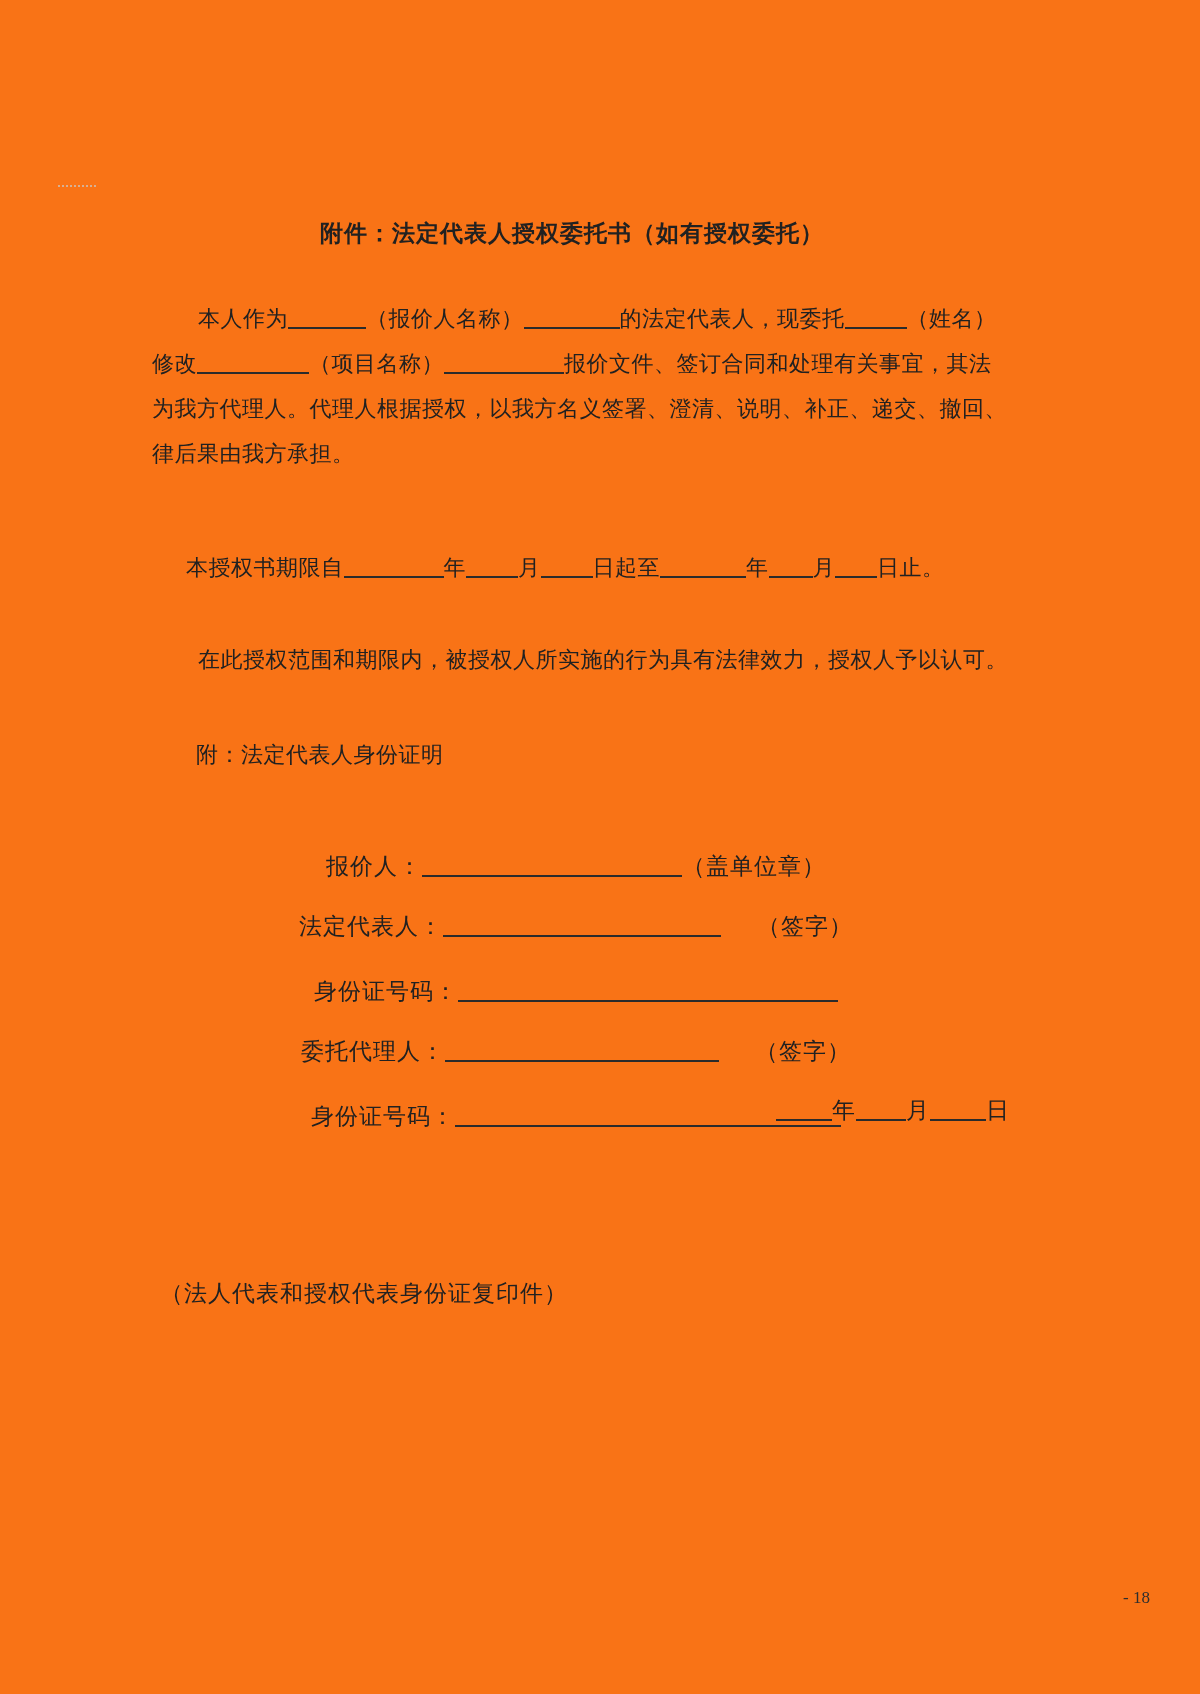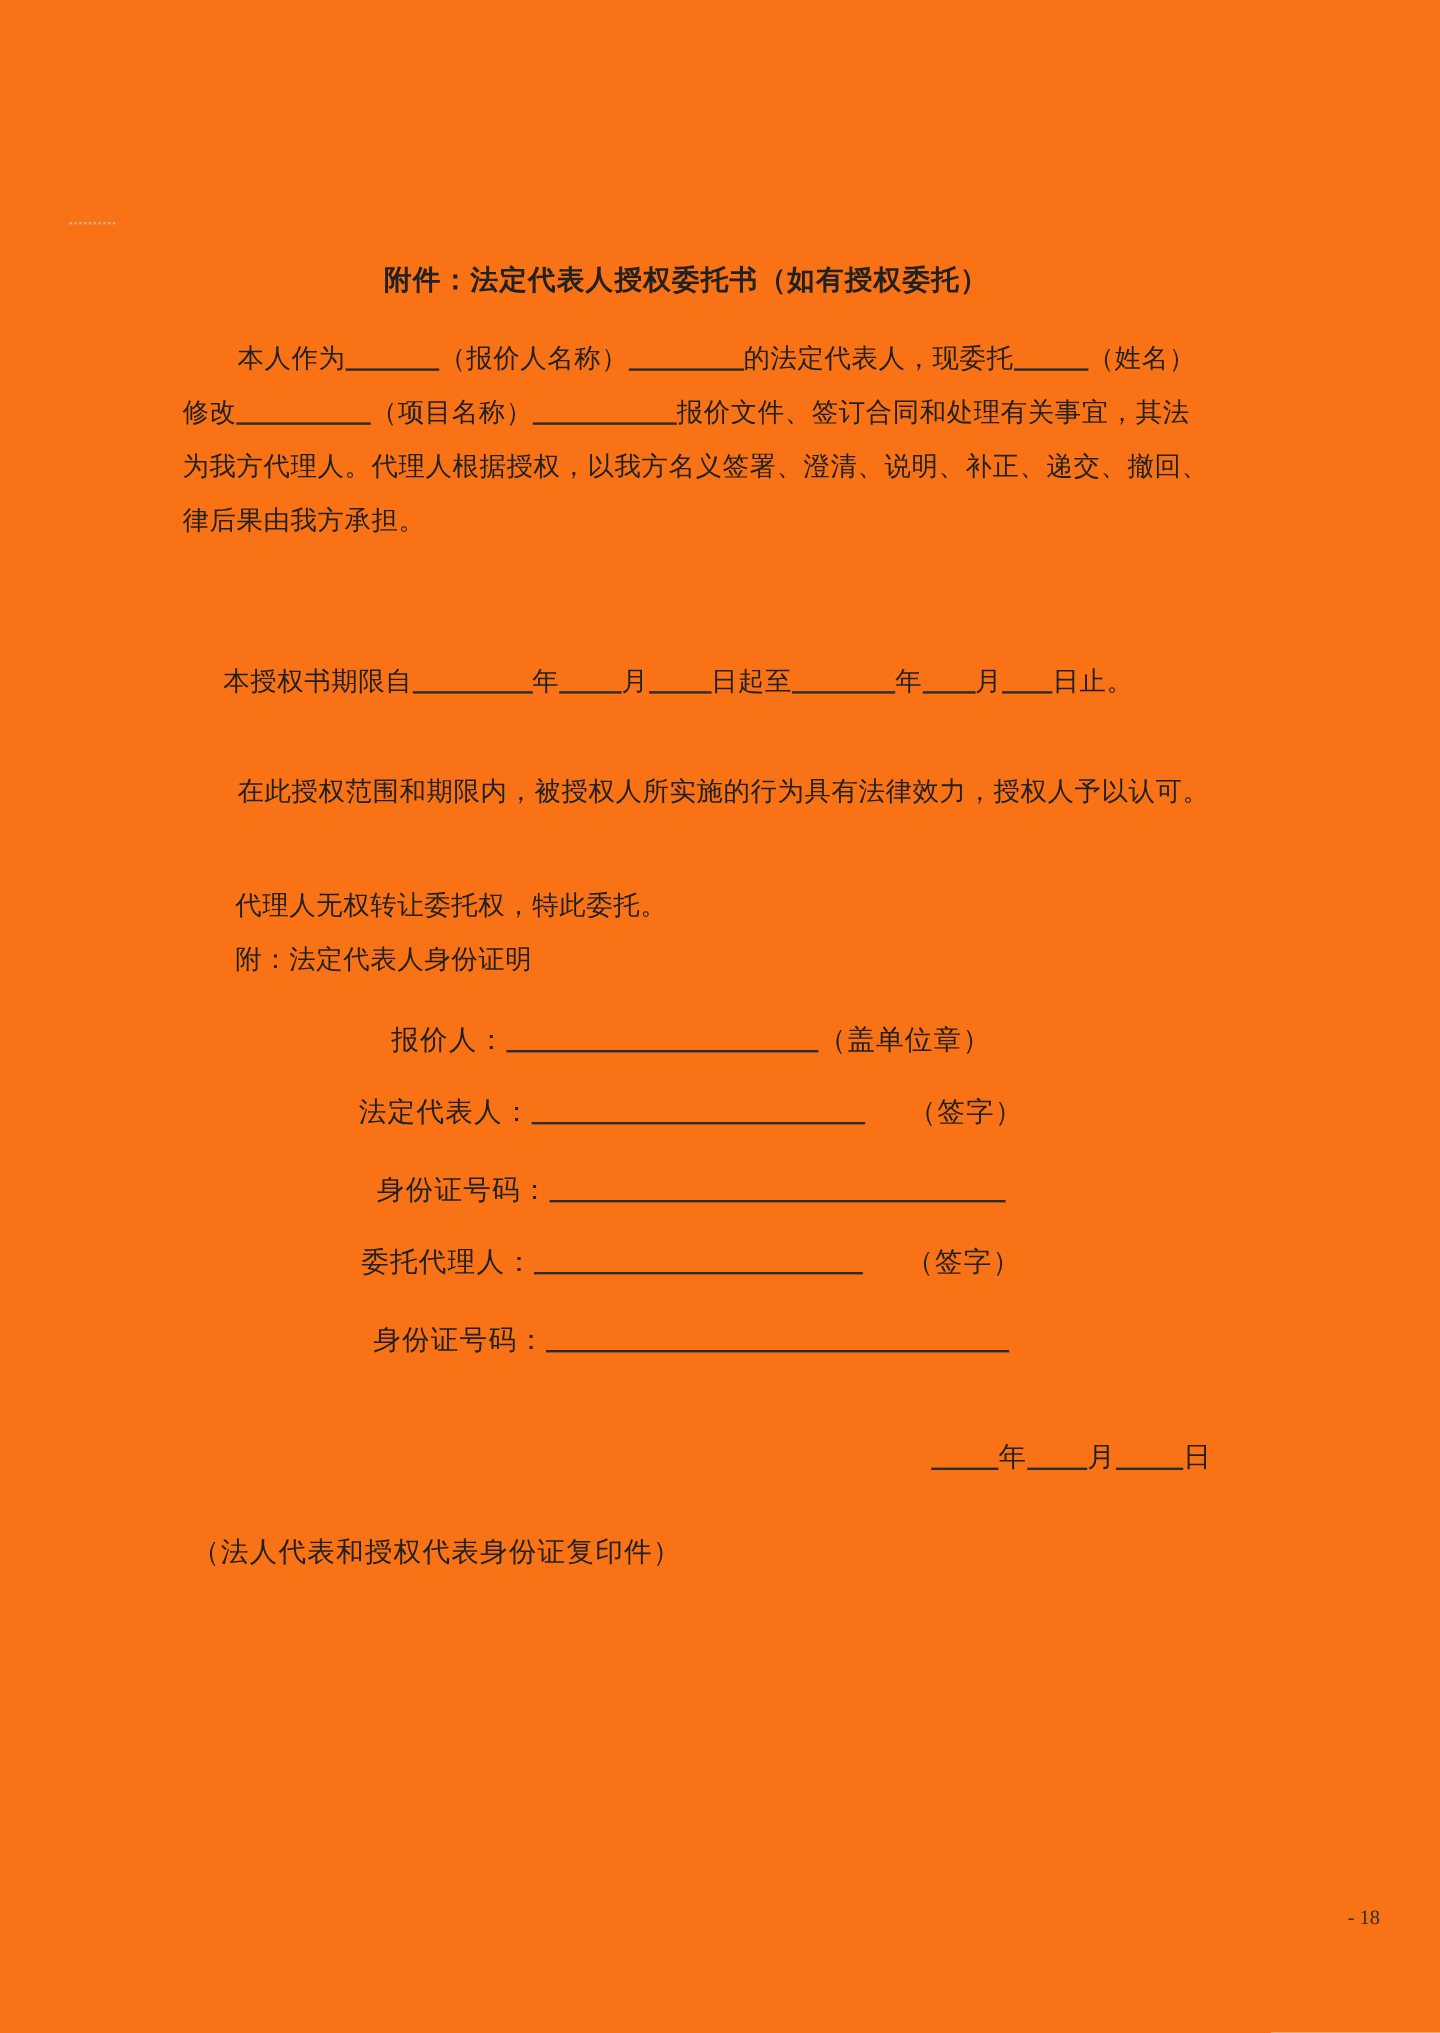--- a/index.html
+++ b/index.html
@@ -39,21 +39,21 @@
     font-weight: bold;
     letter-spacing: 1px;
   }
 
   .para {
     position: absolute;
     font-size: 22px;
     line-height: 45px;
     letter-spacing: 0.5px;
   }
-  .p1 { top: 276px; left: 152px; width: 860px; }
+  .p1 { top: 296px; left: 152px; width: 860px; }
   .p1 .line-first { text-indent: 46px; }
   .p2 { top: 545px; left: 140px; width: 880px; text-indent: 46px; }
   .p3 { top: 637px; left: 152px; width: 880px; text-indent: 46px; }
   .p4 { top: 732px; left: 152px; width: 860px; padding-left: 44px; }
 
   
   .blank {
     display: inline-block;
     height: 2px;
     border-bottom: 2px solid #2b2b2b;
@@ -76,21 +76,21 @@
     white-space: nowrap;
   }
   .sig-row-1 { top: 852px; }
   .sig-row-2 { top: 912px; }
   .sig-row-3 { top: 977px; }
   .sig-row-4 { top: 1037px; }
   .sig-row-5 { top: 1102px; }
 
   .date-line {
     position: absolute;
-    top: 1200px;
+    top: 1096px;
     left: 152px;
     right: 190px;
     text-align: right;
     font-size: 23px;
     line-height: 1.3;
     letter-spacing: 1px;
     white-space: nowrap;
   }
 
   .footnote {
@@ -126,21 +126,20 @@
     <div class="line"><span class="seg-text">修改</span><span class="blank" style="width: 112px;"></span><span class="seg-text">（项目名称）</span><span class="blank" style="width: 120px;"></span><span class="seg-text">报价文件、签订合同和处理有关事宜，其法</span></div>
     <div class="line"><span class="seg-text">为我方代理人。代理人根据授权，以我方名义签署、澄清、说明、补正、递交、撤回、</span></div>
     <div class="line"><span class="seg-text">律后果由我方承担。</span></div>
   </div>
 
   <div class="para p2"><span class="seg-text">本授权书期限自</span><span class="blank" style="width: 100px;"></span><span class="seg-text">年</span><span class="blank" style="width: 52px;"></span><span class="seg-text">月</span><span class="blank" style="width: 52px;"></span><span class="seg-text">日起至</span><span class="blank" style="width: 86px;"></span><span class="seg-text">年</span><span class="blank" style="width: 44px;"></span><span class="seg-text">月</span><span class="blank" style="width: 42px;"></span><span class="seg-text">日止。</span></div>
 
   <div class="para p3">在此授权范围和期限内，被授权人所实施的行为具有法律效力，授权人予以认可。</div>
 
   <div class="para p4">
-    <div class="line">代理人无权转让委托权，特此委托。</div>
     <div class="line">附：法定代表人身份证明</div>
   </div>
 
   <div class="sig-row sig-row-1"><span class="seg-text">报价人：</span><span class="blank" style="width: 260px;"></span><span class="seg-text">（盖单位章）</span></div>
   <div class="sig-row sig-row-2"><span class="seg-text">法定代表人：</span><span class="blank" style="width: 278px;"></span><span class="gap" style="width: 36px;"></span><span class="seg-text">（签字）</span></div>
   <div class="sig-row sig-row-3"><span class="seg-text">身份证号码：</span><span class="blank" style="width: 380px;"></span></div>
   <div class="sig-row sig-row-4"><span class="seg-text">委托代理人：</span><span class="blank" style="width: 274px;"></span><span class="gap" style="width: 36px;"></span><span class="seg-text">（签字）</span></div>
   <div class="sig-row sig-row-5"><span class="seg-text">身份证号码：</span><span class="blank" style="width: 386px;"></span></div>
 
   <div class="date-line"><span class="blank" style="width: 56px;"></span><span class="seg-text">年</span><span class="blank" style="width: 50px;"></span><span class="seg-text">月</span><span class="blank" style="width: 56px;"></span><span class="seg-text">日</span></div>

